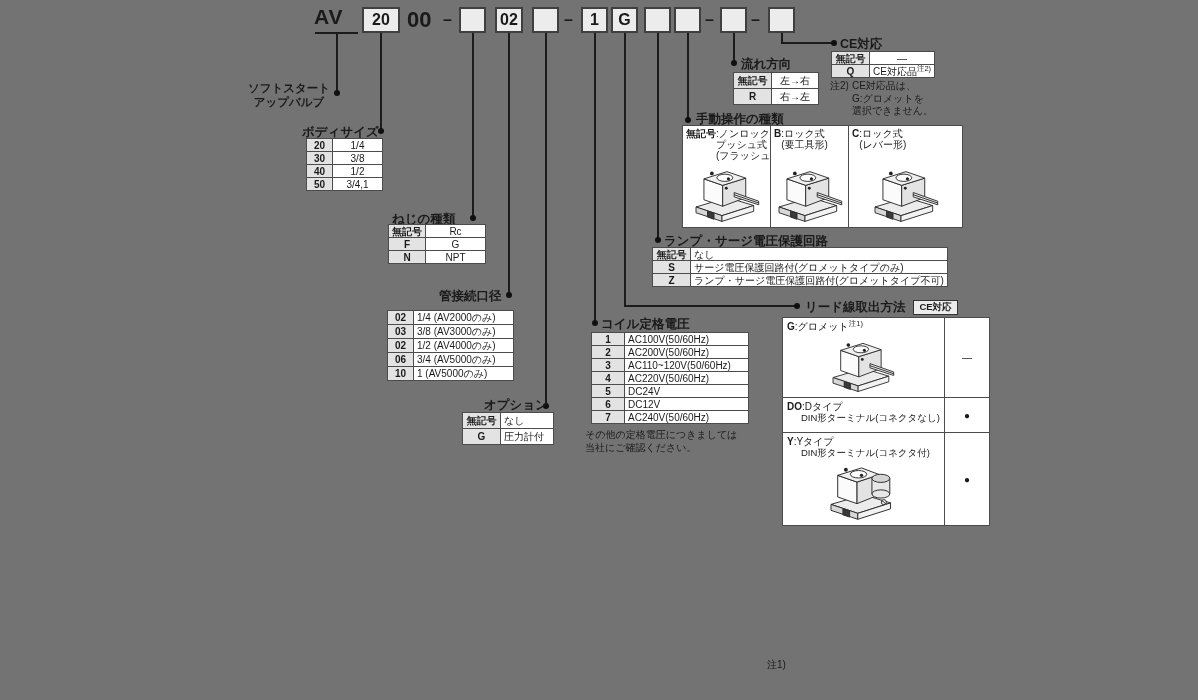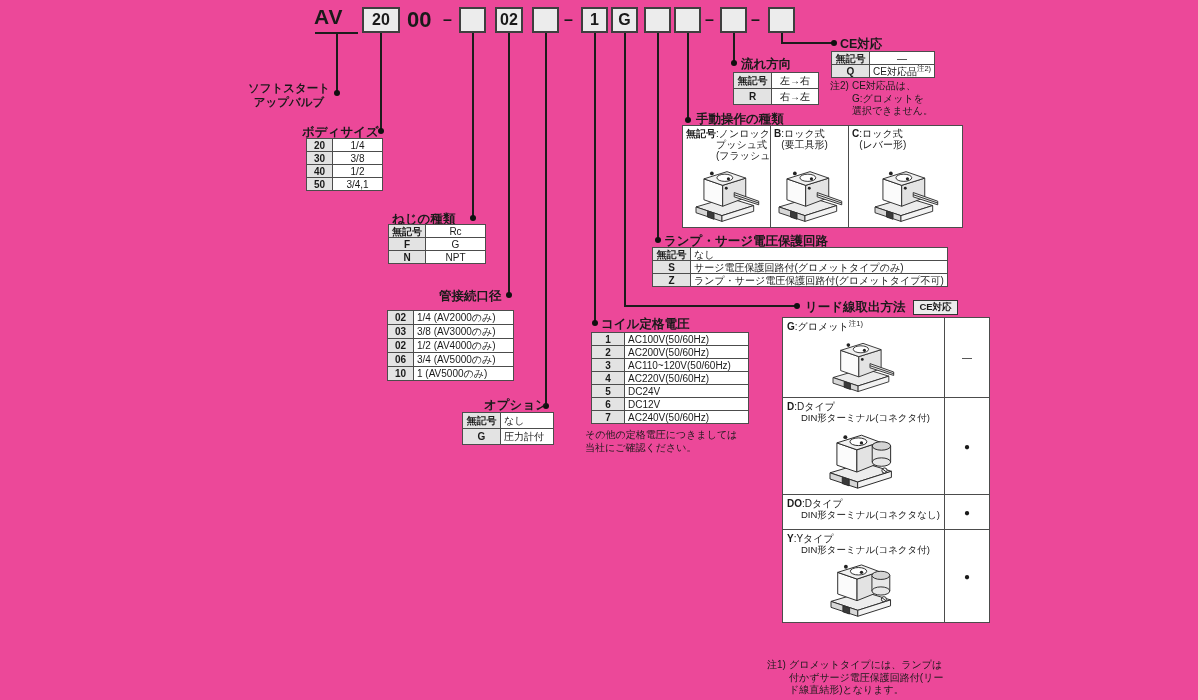--- a/index.html
+++ b/index.html
@@ -1,18 +1,18 @@
 <!DOCTYPE html>
 <html><head>
 <meta charset="utf-8">
 <style>
   *{margin:0;padding:0;box-sizing:border-box}
   html,body{background:#fff}
   body{font-family:"Liberation Sans","DejaVu Sans",sans-serif;color:#1a1a1a}
-  .canvas{position:relative;width:1198px;height:700px;background:#ec4899;outline:1px solid #cfcfcf;overflow:hidden}
+  .canvas{position:relative;width:1198px;height:700px;background:#737373;outline:1px solid #cfcfcf;overflow:hidden}
   .abs{position:absolute}
   .pn-prefix{position:absolute;font-weight:bold;font-size:21px;letter-spacing:1px}
   .pn-box{position:absolute;top:7px;height:26px;background:#ececec;border:2px solid #3f3f3f;display:flex;align-items:center;justify-content:center;font-weight:bold;font-size:16px}
   .pn-text{position:absolute;top:7px;height:26px;display:flex;align-items:center;font-weight:bold;font-size:22px}
   .pn-dash{position:absolute;top:7px;height:26px;display:flex;align-items:center;font-weight:bold;font-size:16px}
   .vline{position:absolute;width:1.5px;background:#1c1c1c}
   .hline{position:absolute;height:1.5px;background:#1c1c1c}
   .dot{position:absolute;width:6px;height:6px;border-radius:50%;background:#101010}
   .title{position:absolute;font-weight:bold;font-size:12.5px;white-space:nowrap}
   .note{position:absolute;font-size:10px;line-height:12.5px;display:flex;gap:3px;white-space:nowrap}
@@ -332,48 +332,35 @@
         <tr>
       <td class="lead-cell" style="width:131px;height:80px">
         <b>G</b><span>:グロメット</span><sup>注1)</sup>
         <svg class="valve" width="70" height="60">
               <use href="#sym-valve"></use>
             </svg>
       </td>
       <td class="ce-cell" style="width:45px">—</td>
     </tr>
     <tr>
-      <td class="lead-cell" style="height:97px">
-        <b>D</b><span>:Dタイプ</span>
-        <div class="lead-sub">DIN形ターミナル(コネクタ付)</div>
-        <svg class="valve" width="78" height="66">
-              <use href="#sym-valve-conn"></use>
-            </svg>
-      </td>
-      <td class="ce-cell">●</td>
-    </tr>
-    <tr>
       <td class="lead-cell" style="height:35px">
         <b>DO</b><span>:Dタイプ</span>
         <div class="lead-sub">DIN形ターミナル(コネクタなし)</div>
       </td>
       <td class="ce-cell">●</td>
     </tr>
     <tr>
       <td class="lead-cell" style="height:93px">
         <b>Y</b><span>:Yタイプ</span>
         <div class="lead-sub">DIN形ターミナル(コネクタ付)</div>
         <svg class="valve" width="76" height="64">
               <use href="#sym-valve-conn"></use>
             </svg>
       </td>
       <td class="ce-cell">●</td>
     </tr>
   </tbody>
     </table>
   <div class="note" style="left:767px;top:659px">
     <span>注1)</span>
-    <span class="ml">グロメットタイプには、ランプは
-付かずサージ電圧保護回路付(リー
-ド線直結形)となります。</span>
   </div>
 
 </div>
 
 </body></html>

